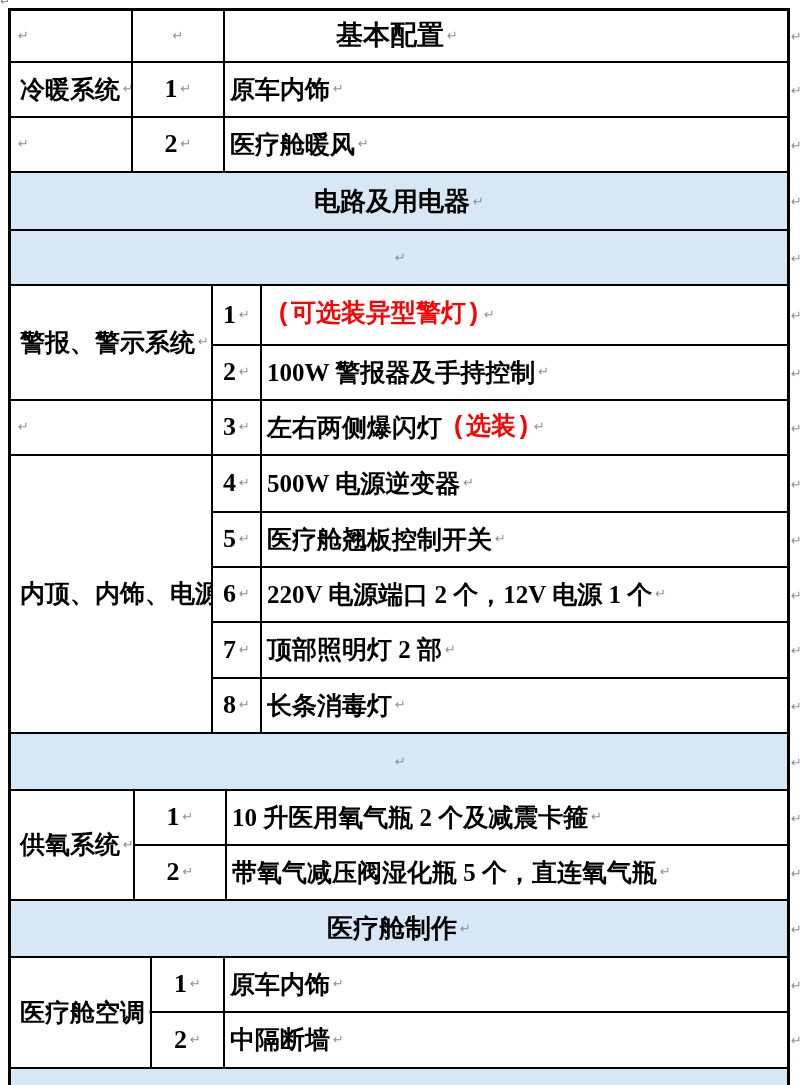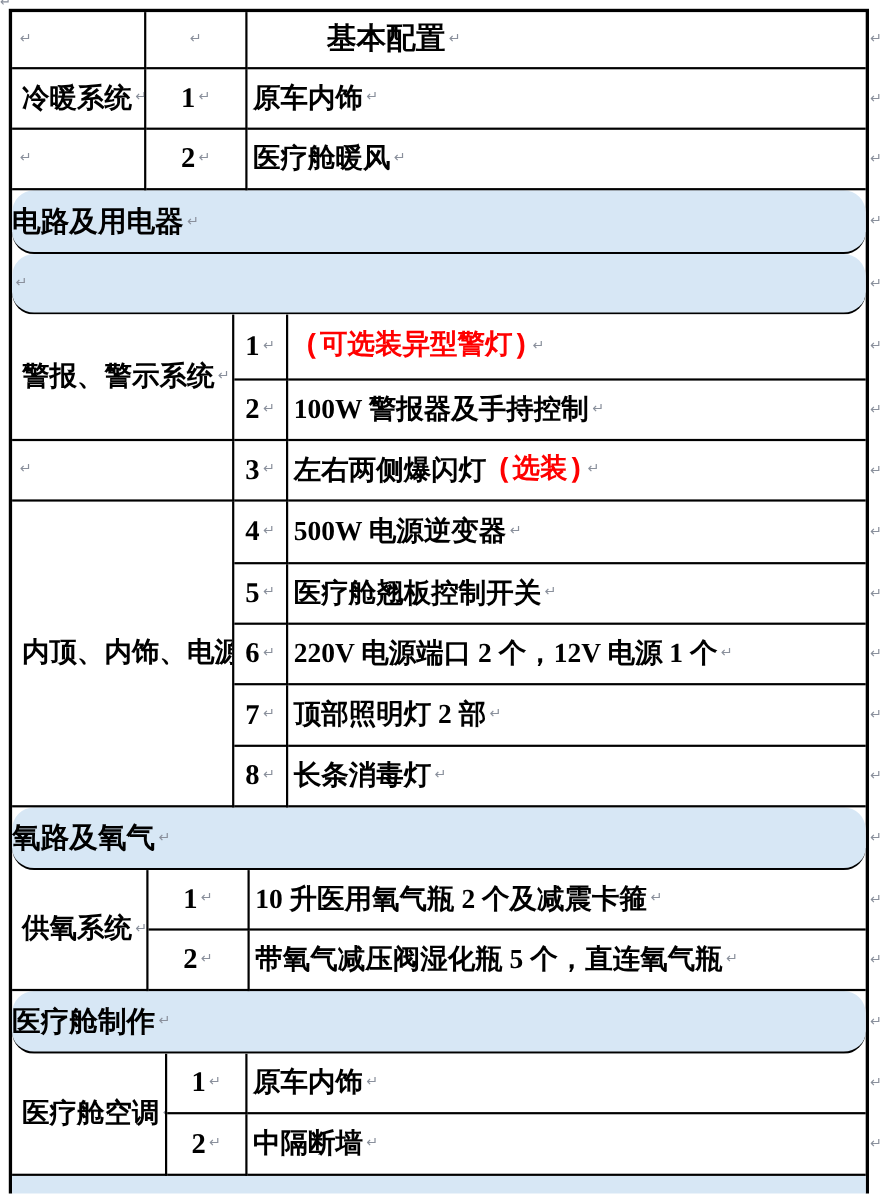--- a/index.html
+++ b/index.html
@@ -43,32 +43,31 @@
   .cell.last{border-right:none;}
   .glabel{padding-left:9px;}
   .num{justify-content:center;font-size:26px;}
   .desc{padding-left:5px;}
   .span2{grid-row:span 2;}
   .span5{grid-row:span 5;}
   .bluerow{
     box-sizing:border-box;
     background:var(--blue);
     border-bottom:2px solid var(--border);
-    display:flex;align-items:center;
+    display:flex;align-items:center;justify-content:center;
     font-size:26px;
-    border-radius:20px;
   }
   .bluerow.hdr1{height:58px;}
   .bluerow.hdr0{height:55px;}
   .bluerow.hdr3{height:57px;}
   .bluestrip{
     box-sizing:border-box;
     height:17px;background:var(--blue);
   }
-  .topHeaderCell{padding-left:72px;font-size:27px;}
+  .topHeaderCell{padding-left:111px;font-size:27px;}
   .mark{
     font-family:"DejaVu Sans","Liberation Sans",sans-serif;
     font-weight:normal;
     font-size:13px;
     color:var(--mark);
     margin-left:3px;
     flex:0 0 auto;
   }
   .emptyleft{padding-left:4px;}
   .justmark{justify-content:center;}
@@ -220,21 +219,20 @@
         <span>8</span>
         <span class="mark">↵</span>
       </div>
       <div class="cell desc last">
         <span>长条消毒灯</span>
         <span class="mark">↵</span>
       </div>
     </div>
 
     <div class="bluerow hdr3">
-      <span>氧路及氧气</span>
       <span class="mark">↵</span>
     </div>
 
     <div class="sec secC">
       <div class="cell glabel span2">
         <span>供氧系统</span>
         <span class="mark">↵</span>
       </div>
       <div class="cell num">
         <span>1</span>

